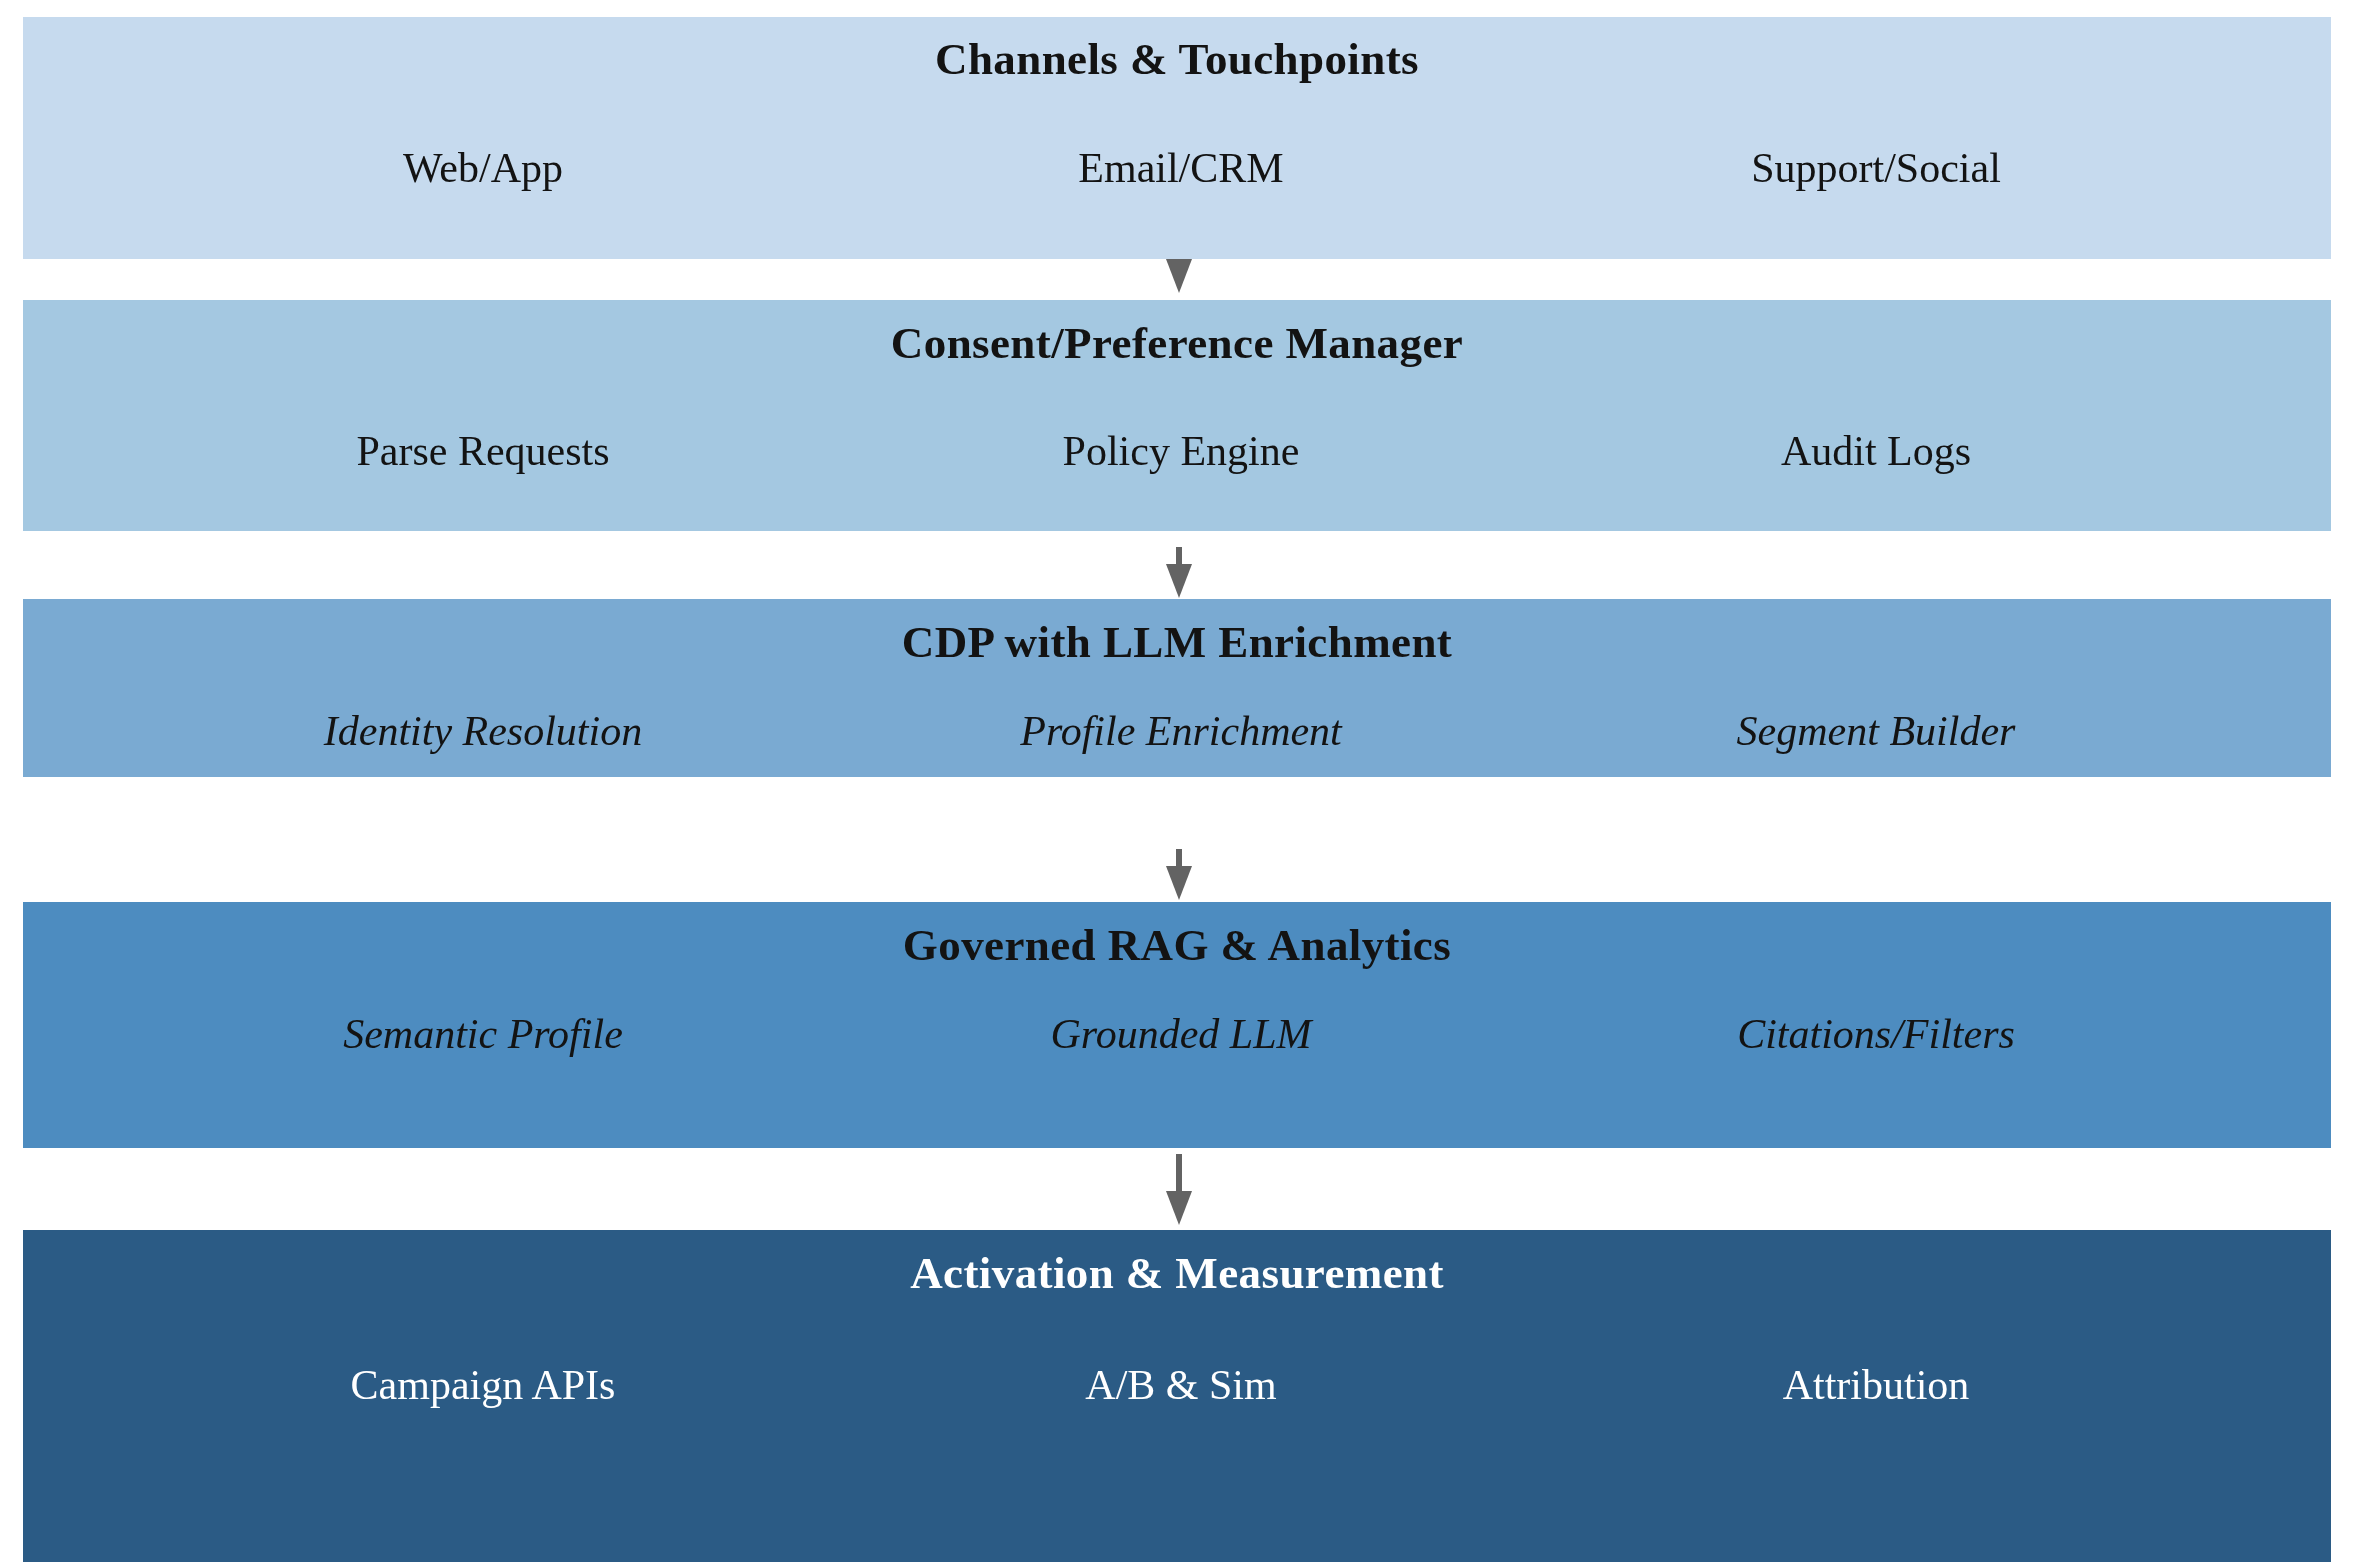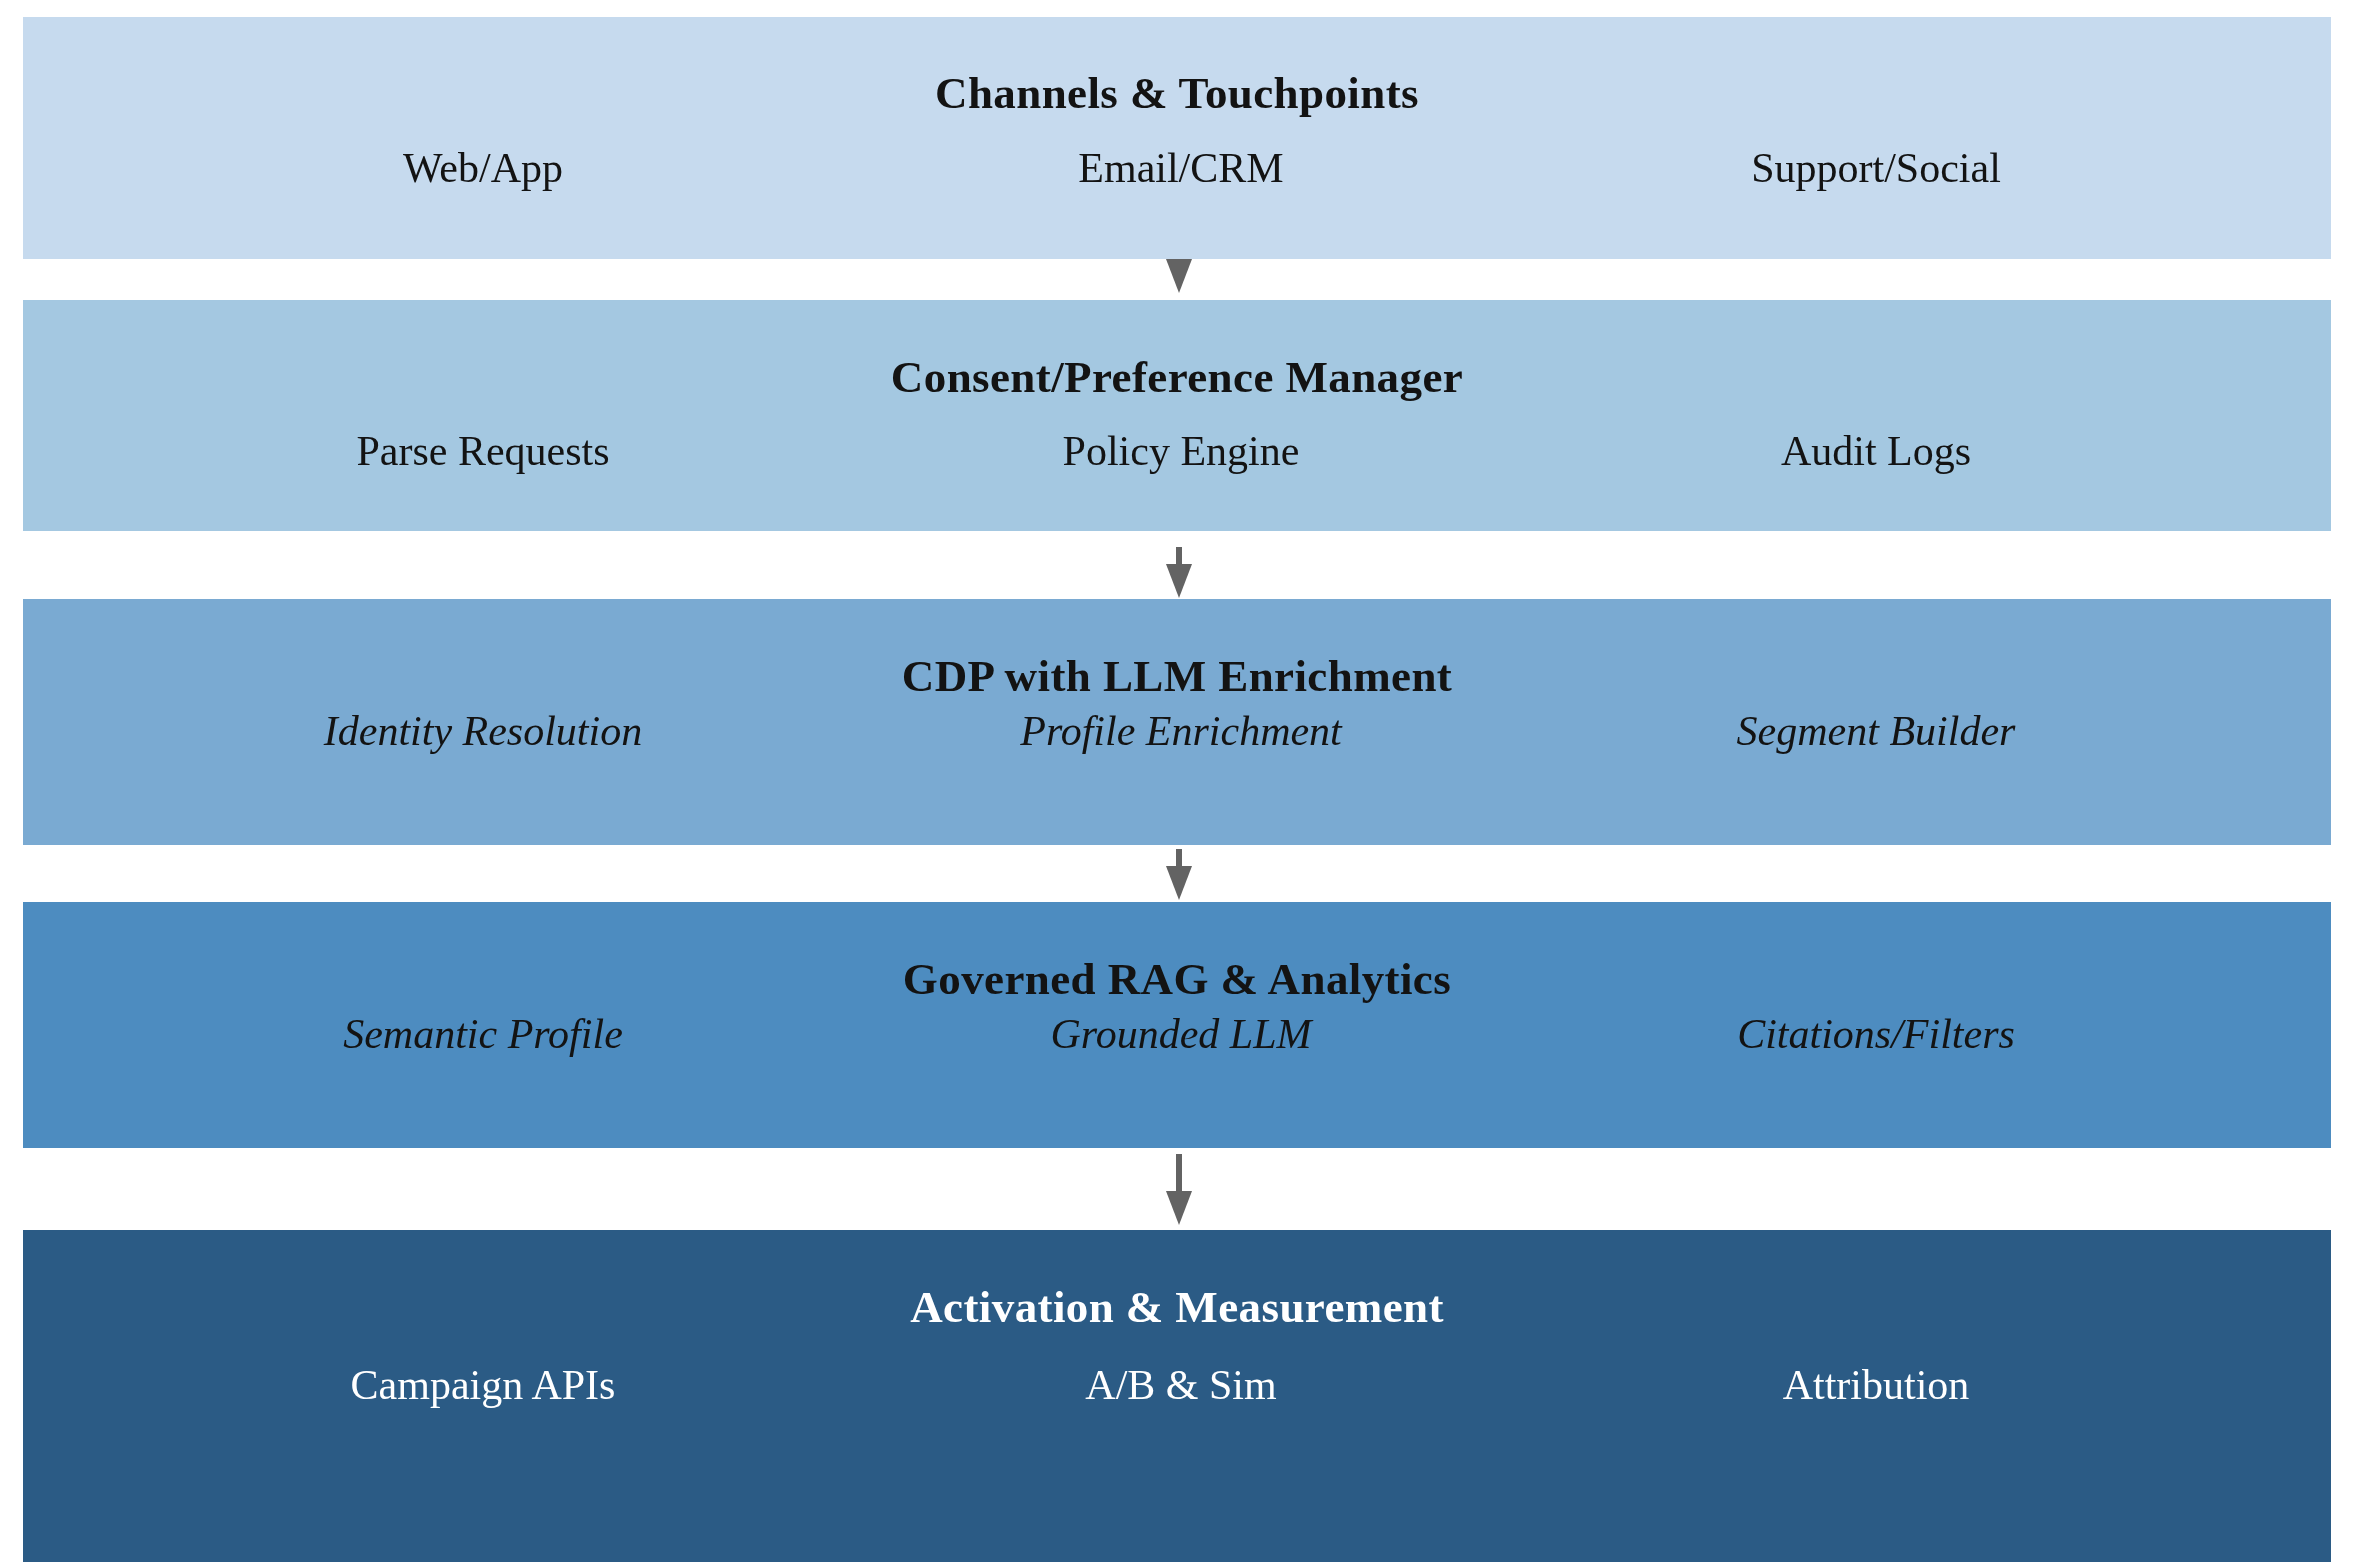--- a/index.html
+++ b/index.html
@@ -19,36 +19,35 @@
     width: 2354px;
     height: 1562px;
   }
   .layer {
     position: absolute;
     left: 23px;
     width: 2308px;
   }
   .layer-1 { top: 16.5px;   height: 242px; }
   .layer-2 { top: 300px;  height: 231px; }
-  .layer-3 { top: 599px;  height: 246px; }
+  .layer-3 { top: 599px;  height: 178px; }
   .layer-4 { top: 902px; height: 246px; }
   .layer-5 { top: 1230px; height: 369px; }
 
   .layer-title {
     position: absolute;
     left: 0;
     width: 100%;
     top: 19.5px;
     text-align: center;
     font-size: 45px;
     font-weight: bold;
     line-height: 1.05;
     letter-spacing: 0.4px;
     white-space: nowrap;
-    margin-top: 34px;
   }
   .layer-item {
     position: absolute;
     transform: translateX(-50%);
     font-size: 42px;
     line-height: 1.05;
     white-space: nowrap;
   }
   .item-left   { left: 460px;  }
   .item-center { left: 1158px; }

